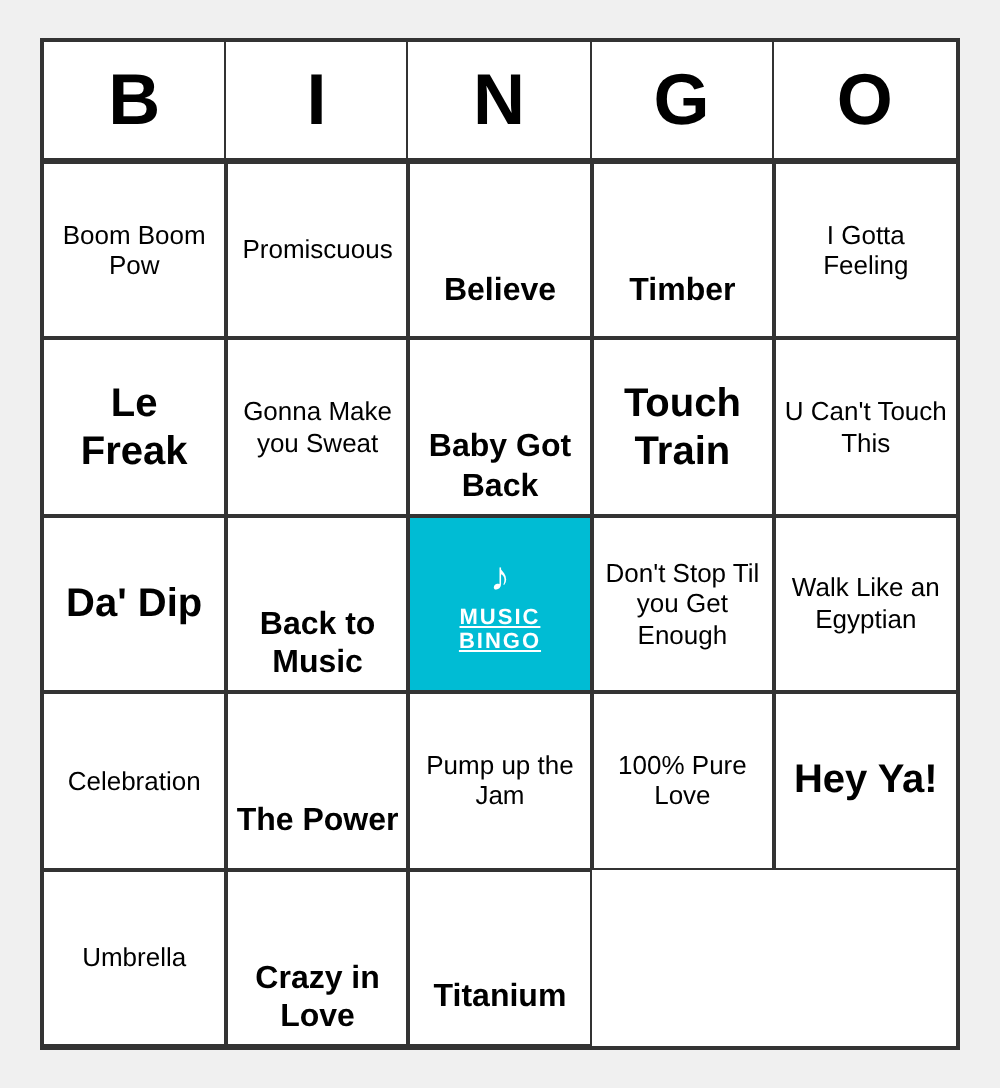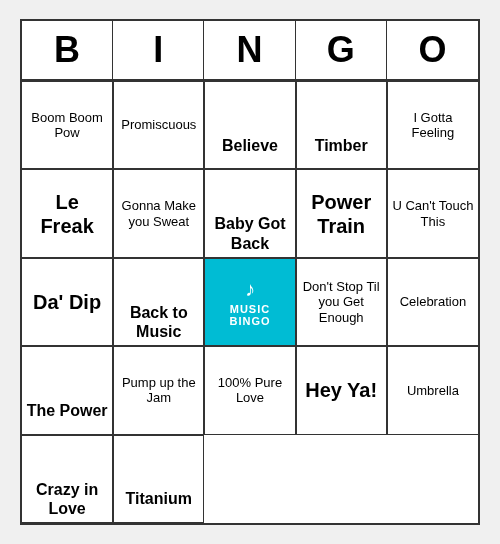--- a/index.html
+++ b/index.html
@@ -71,20 +71,21 @@
       justify-content: center;
     }
     .music-icon {
       font-size: 20px;
       margin-bottom: 2px;
     }
     .free-label {
       font-size: 11px;
       font-weight: bold;
       letter-spacing: 1px;
+      text-decoration: underline;
     }
     .bingo-cell:nth-child(5n+1) {
       border-left: none;
     }
     .bingo-cell:nth-child(5n) {
       border-right: none;
     }
   </style>
 </head>
 <body>
@@ -116,40 +117,43 @@
       <div class="bingo-cell large-text">
         <span class="cell-text">Le Freak</span>
       </div>
       <div class="bingo-cell">
         <span class="cell-text">Gonna Make you Sweat</span>
       </div>
       <div class="bingo-cell medium-text">
         <span class="cell-text">Baby Got Back</span>
       </div>
       <div class="bingo-cell large-text">
-        <span class="cell-text">Power Train</span>
+        <span class="cell-text">Touch Train</span>
       </div>
       <div class="bingo-cell">
         <span class="cell-text">U Can't Touch This</span>
       </div>
       <div class="bingo-cell large-text">
         <span class="cell-text">Da' Dip</span>
       </div>
       <div class="bingo-cell medium-text">
         <span class="cell-text">Back to Music</span>
       </div>
       <div class="bingo-cell free-space">
         <div class="free-space-inner">
           <div class="music-icon">♪</div>
           <div class="free-label">MUSIC</div>
           <div class="free-label">BINGO</div>
         </div>
       </div>
       <div class="bingo-cell">
         <span class="cell-text">Don't Stop Til you Get Enough</span>
+      </div>
+      <div class="bingo-cell">
+        <span class="cell-text">Walk Like an Egyptian</span>
       </div>
       <div class="bingo-cell">
         <span class="cell-text">Celebration</span>
       </div>
       <div class="bingo-cell medium-text">
         <span class="cell-text">The Power</span>
       </div>
       <div class="bingo-cell">
         <span class="cell-text">Pump up the Jam</span>
       </div>

